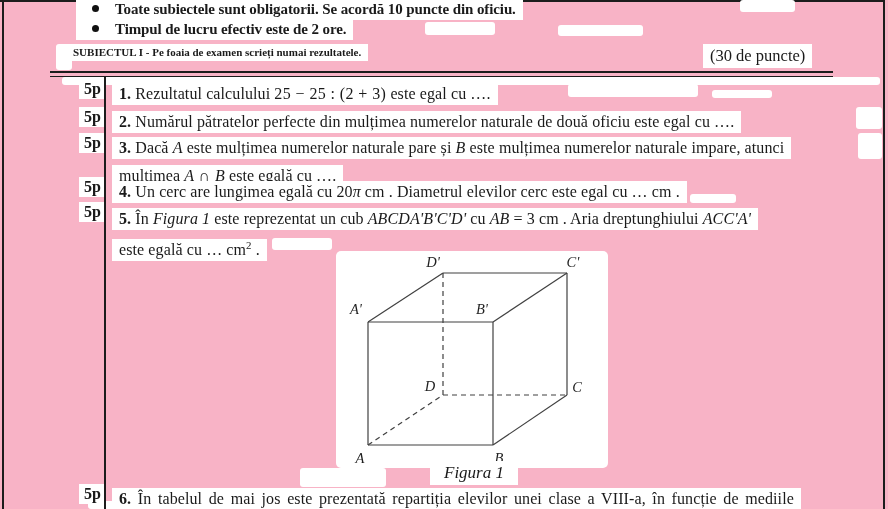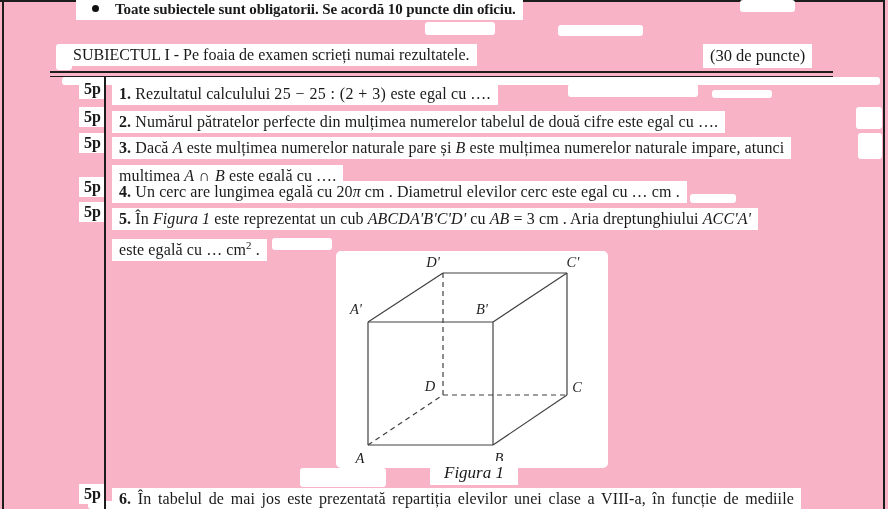--- a/index.html
+++ b/index.html
@@ -22,21 +22,21 @@
   .hl{background:#ffffff;padding:2px 7px 3px 7px;
       -webkit-box-decoration-break:clone;box-decoration-break:clone;}
   
   .bullet-row{position:absolute;left:76px;z-index:2;font-weight:bold;font-size:15px;
       letter-spacing:-0.1px;white-space:nowrap;}
   .bullet-row .hl{padding-left:16px;}
   .dot{display:inline-block;width:7px;height:7px;border-radius:50%;background:#111;
       margin-right:16px;vertical-align:middle;position:relative;top:-2px;}
   .b1{top:1px;} .b2{top:21px;}
   
-  .heading{position:absolute;left:66px;top:46px;z-index:2;font-weight:normal;font-size:16px;white-space:nowrap;}
+  .heading{position:absolute;left:66px;top:46px;z-index:2;font-weight:bold;font-size:11px;white-space:nowrap;}
   .heading-pts{position:absolute;left:703px;top:46px;z-index:2;font-weight:normal;font-size:16.5px;white-space:nowrap;}
   
   .pts{position:absolute;left:72px;width:34px;text-align:right;font-weight:bold;
       font-size:16px;z-index:2;}
   .pts .hl{padding:1px 5px 2px 5px;}
   .row{position:absolute;left:112px;z-index:2;font-size:16px;letter-spacing:0.1px;
       white-space:nowrap;line-height:28px;}
   .p1{top:80px;} .pt1{top:80px;}
   .p2{top:108px;} .pt2{top:108px;}
   .p3{top:134px;} .pt3{top:134px;}
@@ -78,37 +78,40 @@
   <div class="blob" style="left:856px;top:107px;width:26px;height:22px"></div>
   <div class="blob" style="left:858px;top:133px;width:24px;height:26px"></div>
   <div class="blob" style="left:690px;top:194px;width:46px;height:9px"></div>
   <div class="blob" style="left:272px;top:238px;width:60px;height:12px"></div>
   <div class="blob" style="left:300px;top:468px;width:86px;height:19px"></div>
   <div class="blob" style="left:88px;top:501px;width:700px;height:8px"></div>
 
   <div class="bullet-row b1">
     <span class="hl"><span class="dot"></span><span>Toate subiectele sunt obligatorii. Se acordă 10 puncte din oficiu.</span></span>
   </div>
+  <div class="bullet-row b2">
+    <span class="hl"><span class="dot"></span><span>Timpul de lucru efectiv este de 2 ore.</span></span>
+  </div>
 
   <div class="heading">
     <span class="hl">SUBIECTUL I - Pe foaia de examen scrieți numai rezultatele.</span>
   </div>
   <div class="heading-pts">
     <span class="hl">(30 de puncte)</span>
   </div>
 
   <div class="pts pt1"><span class="hl">5p</span></div>
   <div class="pts pt2"><span class="hl">5p</span></div>
   <div class="pts pt3"><span class="hl">5p</span></div>
   <div class="pts pt4"><span class="hl">5p</span></div>
   <div class="pts pt5"><span class="hl">5p</span></div>
   <div class="pts pt6"><span class="hl">5p</span></div>
 
   <div class="row p1"><span class="hl"><span class="seg-b">1.</span><span> Rezultatul calculului  </span><span class="seg-m">25 − 25 : (2 + 3)</span><span>  este egal cu ….</span></span></div>
-  <div class="row p2"><span class="hl"><span class="seg-b">2.</span><span> Numărul pătratelor perfecte din mulțimea numerelor tabelul de două cifre este egal cu ….</span></span></div>
+  <div class="row p2"><span class="hl"><span class="seg-b">2.</span><span> Numărul pătratelor perfecte din mulțimea numerelor naturale de două oficiu este egal cu ….</span></span></div>
   <div class="row p3"><span class="hl"><span class="seg-b">3.</span><span> Dacă  </span><span class="seg-i">A</span><span>  este mulțimea numerelor naturale pare și  </span><span class="seg-i">B</span><span>  este mulțimea numerelor naturale impare, atunci</span><br><span>mulțimea  </span><span class="seg-i">A</span><span class="seg-m"> ∩ </span><span class="seg-i">B</span><span>  este egală cu ….</span></span></div>
   <div class="row p4"><span class="hl"><span class="seg-b">4.</span><span> Un cerc are lungimea egală cu  20</span><span class="seg-i">π</span><span> cm . Diametrul elevilor cerc este egal cu … cm .</span></span></div>
   <div class="row p5"><span class="hl"><span class="seg-b">5.</span><span> În </span><span class="seg-i">Figura 1</span><span> este reprezentat un cub  </span><span class="seg-i">ABCDA'B'C'D'</span><span>  cu  </span><span class="seg-i">AB</span><span> = 3 cm . Aria dreptunghiului  </span><span class="seg-i">ACC'A'</span><br><span>este egală cu … cm</span><span class="seg-sup">2</span><span> .</span></span></div>
   <div class="row p6"><span class="hl"><span class="seg-b">6.</span><span> În tabelul de mai jos este prezentată repartiția elevilor unei clase a VIII-a, în funcție de mediile</span></span></div>
 
   <div class="fig-blob"></div>
   <svg class="fig-svg" width="280" height="215" viewBox="0 0 280 215">
     <g stroke="#404040" stroke-width="1.2" fill="none">
 
       <line x1="38" y1="195" x2="163" y2="195"></line>

